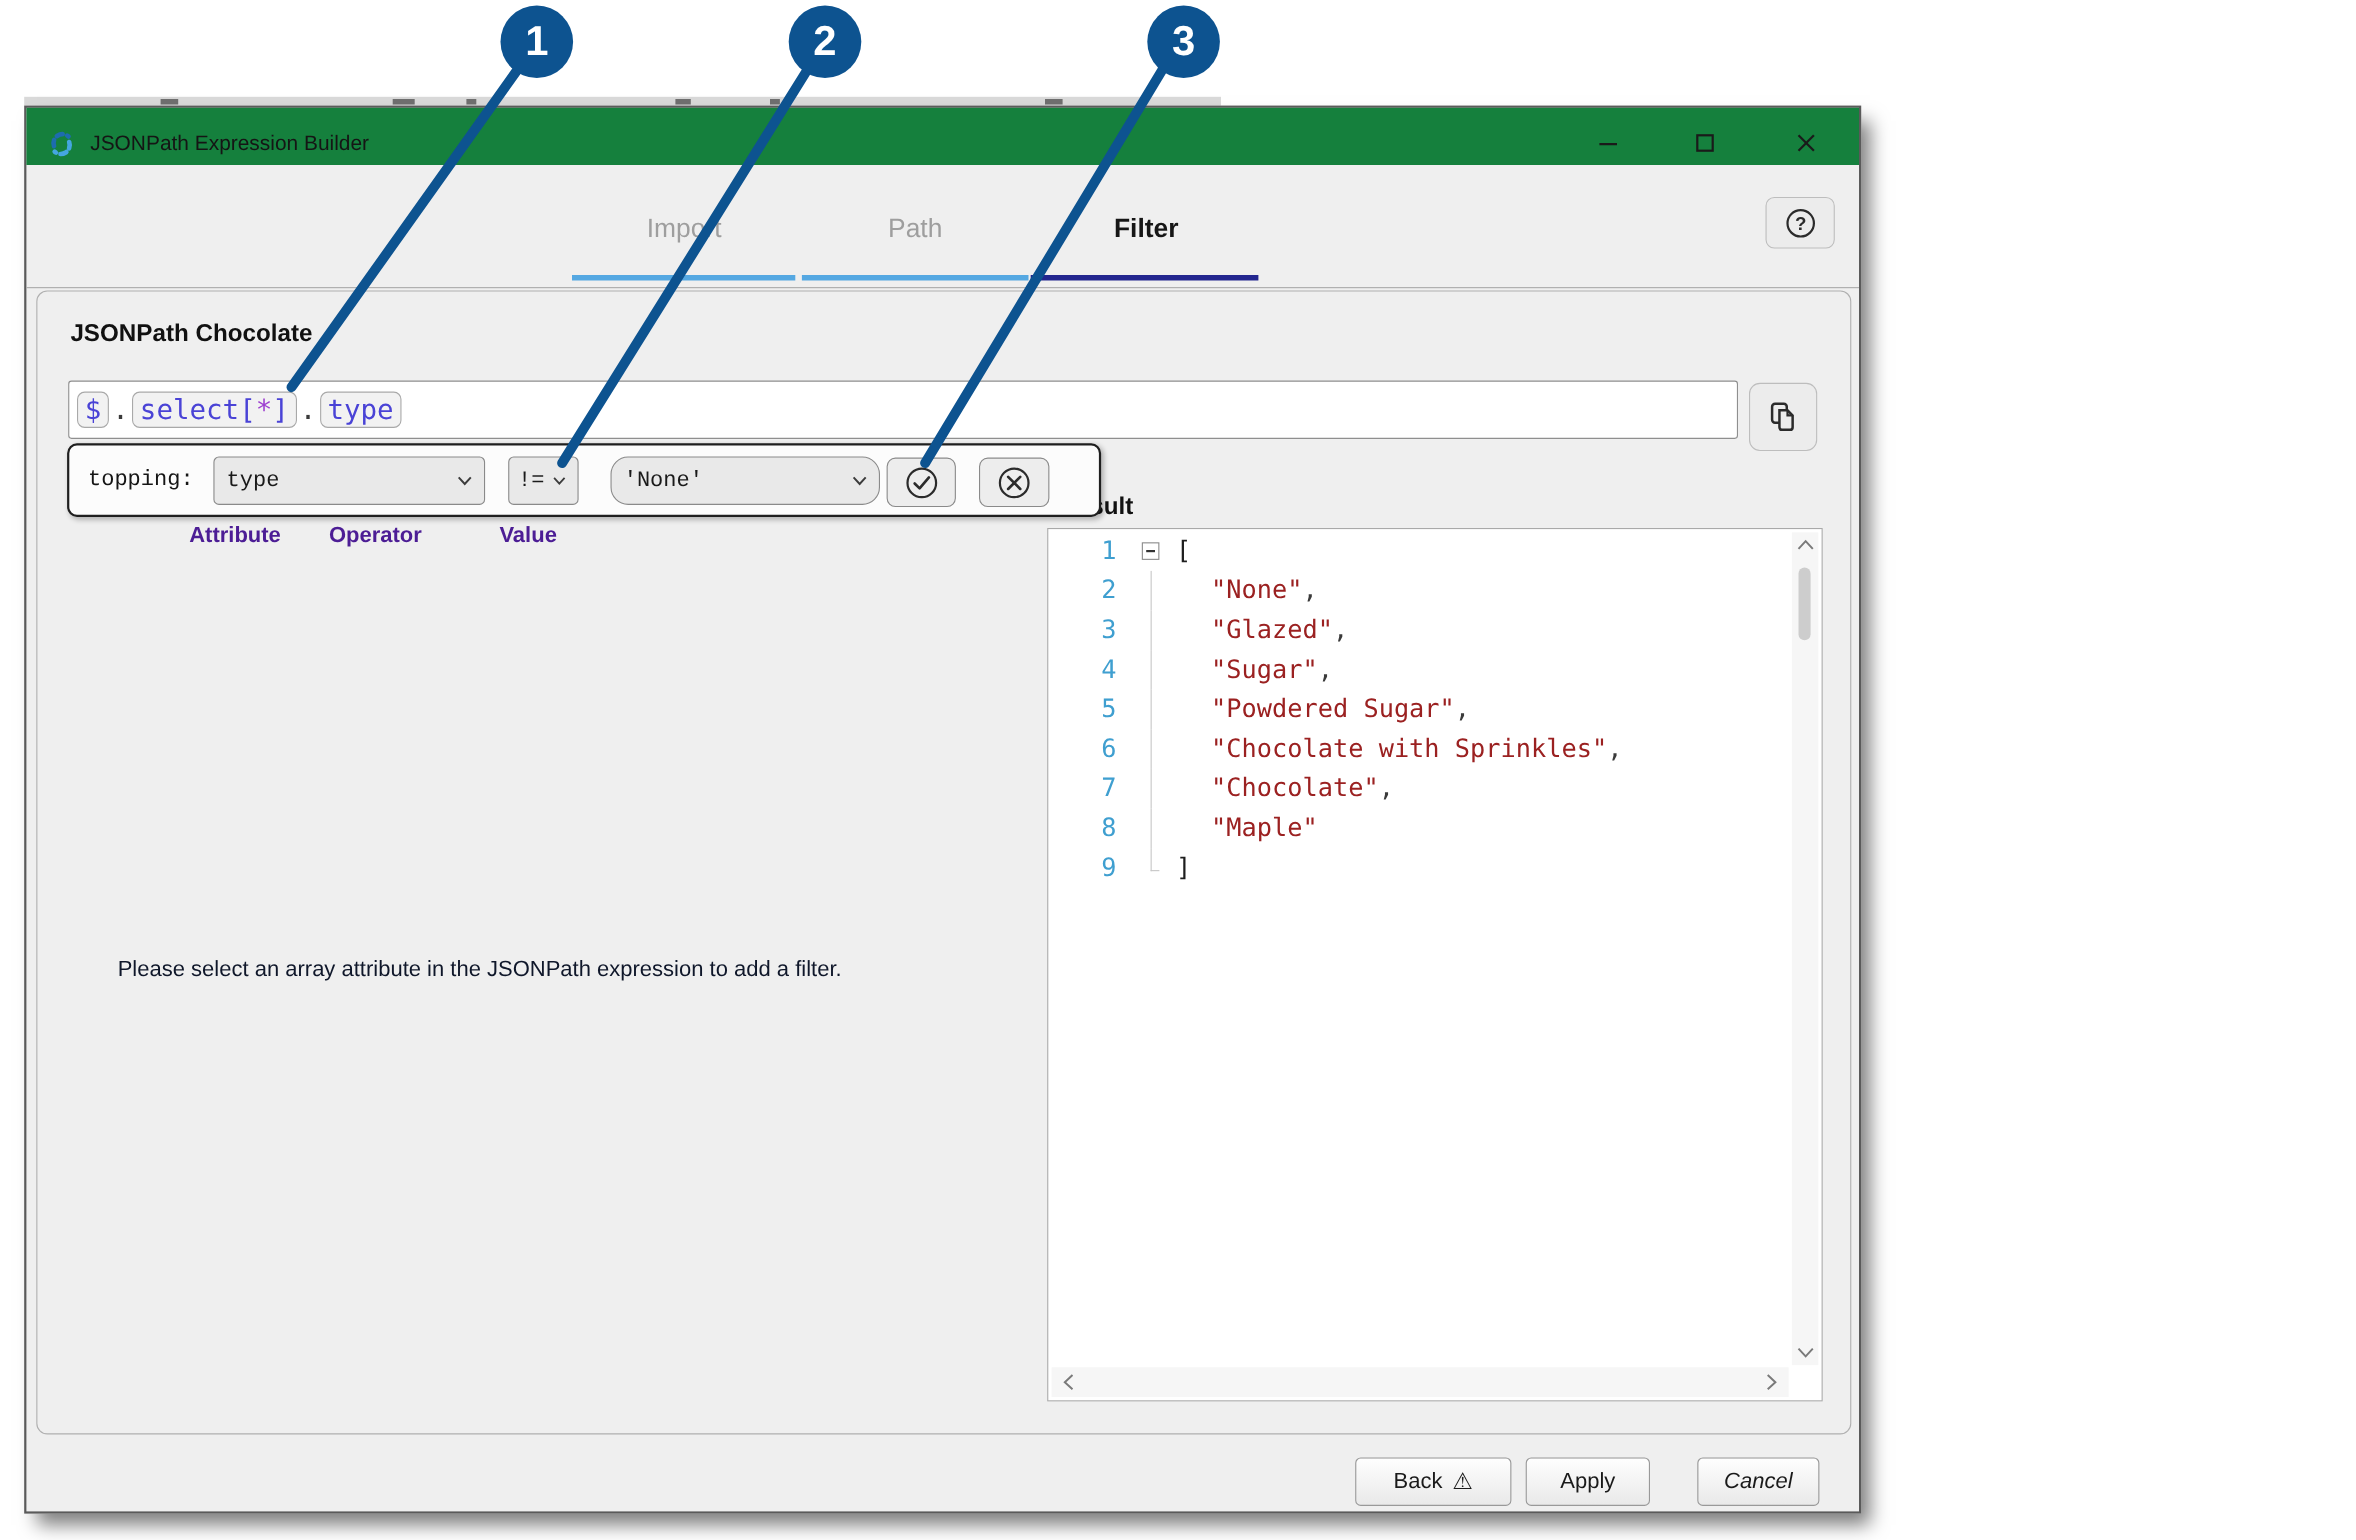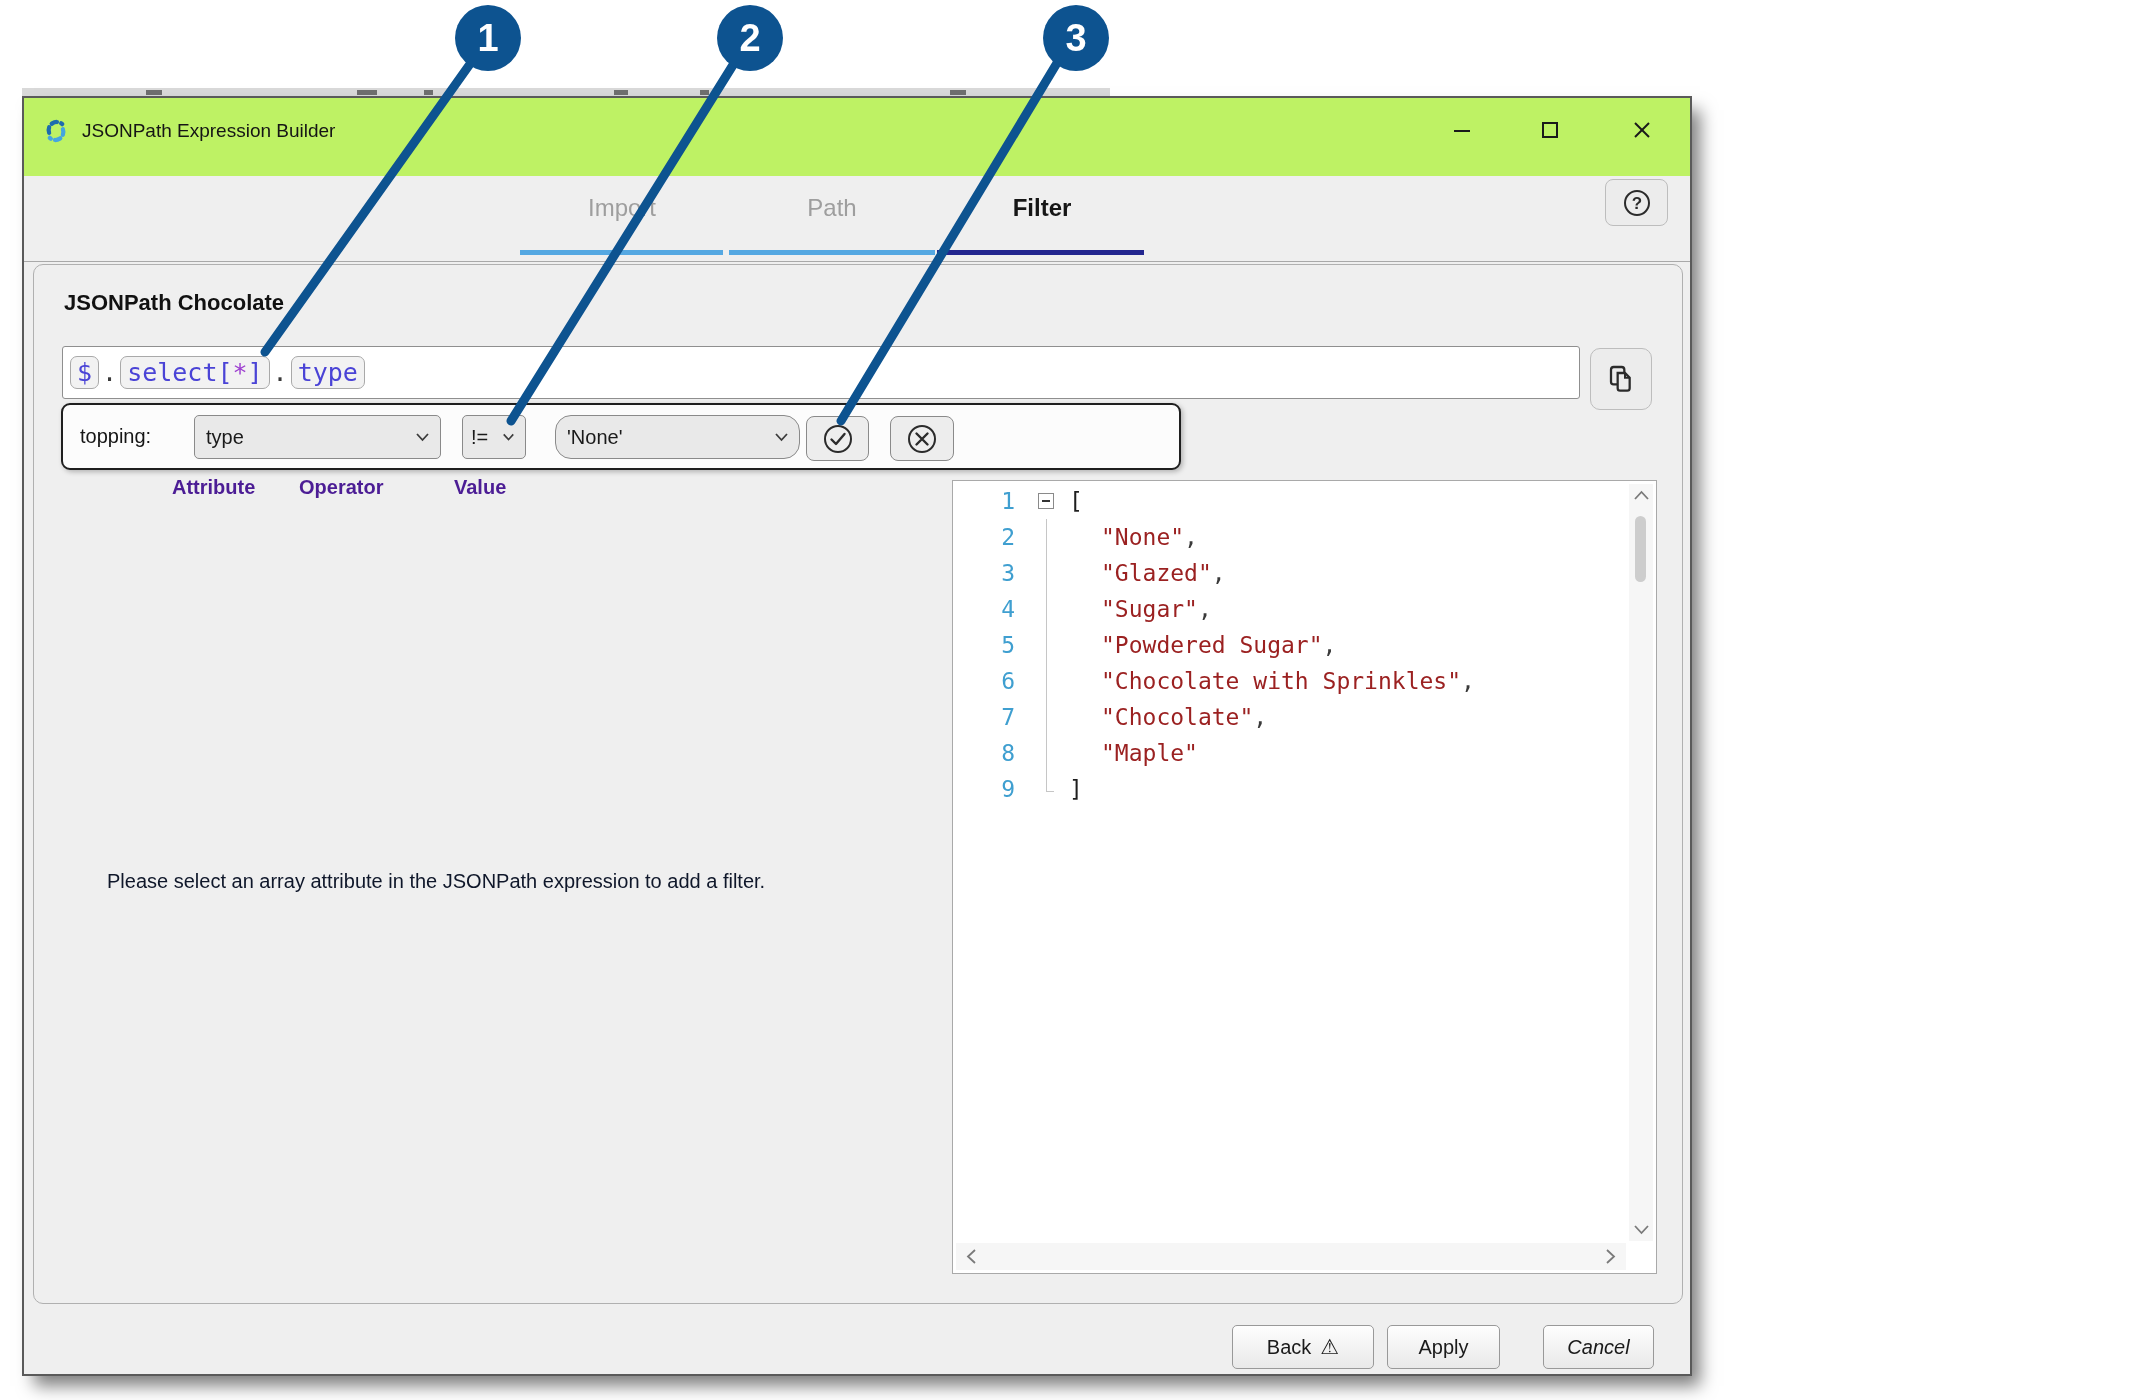--- a/index.html
+++ b/index.html
@@ -8,21 +8,21 @@
   .abs{position:absolute;}
 
   
   .bg-sliver{left:22px;top:88px;width:1088px;height:9px;background:#d9d9d9;}
   .bg-dash{position:absolute;top:2px;height:5px;background:#6f6f6f;}
 
   
   .window{left:22px;top:96px;width:1670px;height:1280px;background:#efefef;
           border:2px solid #5a5a5a;box-sizing:border-box;
           box-shadow:10px 12px 16px -2px rgba(0,0,0,0.5);}
-  .titlebar{position:absolute;left:0;top:0;width:100%;height:78px;background:#bef264;}
+  .titlebar{position:absolute;left:0;top:0;width:100%;height:52px;background:#15803d;}
   .title-text{position:absolute;left:58px;top:0;height:66px;display:flex;align-items:center;
               font-size:19px;color:#151515;}
   .app-icon{position:absolute;left:17px;top:18px;width:30px;height:30px;}
   .winbtn{position:absolute;top:10px;width:44px;height:44px;display:flex;align-items:center;justify-content:center;}
 
   
   .tab{position:absolute;top:92px;height:36px;display:flex;align-items:center;justify-content:center;
        font-size:24px;color:#9e9e9e;}
   .tab.active{color:#161616;font-weight:bold;}
   .tab-underline{position:absolute;top:152px;height:5px;}
@@ -48,23 +48,23 @@
   .token{background:#f2f2f2;border:1.5px solid #a9a9a9;border-radius:7px;padding:1px 6px;margin:0 1px;}
   .tok-blue{color:#4a43d6;}
   .tok-star{color:#9d3fd0;}
   .tok-dot{color:#3a3a3a;padding:0 2px;}
 
   .copy-btn{position:absolute;left:1566px;top:250px;width:62px;height:62px;background:#ececec;
             border:1.5px solid #bdbdbd;border-radius:10px;box-sizing:border-box;
             display:flex;align-items:center;justify-content:center;}
 
   
-  .filter-box{position:absolute;left:37px;top:305px;width:1120px;height:67px;background:#fcfcfc;
+  .filter-box{position:absolute;left:37px;top:305px;width:940px;height:67px;background:#fcfcfc;
               border:2.5px solid #1f1f1f;border-radius:9px;box-sizing:border-box;z-index:5;
-              box-shadow:2px 2px 5px rgba(0,0,0,0.25);display:flex;align-items:center;}
+              box-shadow:2px 2px 5px rgba(0,0,0,0.25);display:flex;align-items:center;font-family:Liberation Mono, monospace;}
   .filter-scope{position:absolute;left:17px;font-size:20px;color:#151515;}
   .combo{position:absolute;top:10px;height:44px;background:#e9e9e9;border:1.5px solid #8a8a8a;
          border-radius:5px;box-sizing:border-box;display:flex;align-items:center;
          font-size:20px;color:#1a1a1a;padding-left:11px;}
   .combo .chev{position:absolute;right:10px;top:50%;transform:translateY(-50%);}
   .cir-btn{position:absolute;top:11px;width:63px;height:45px;background:#ededed;border:1.5px solid #8a8a8a;
            border-radius:8px;box-sizing:border-box;display:flex;align-items:center;justify-content:center;}
 
   .col-headers span{position:absolute;top:378px;font-size:20px;font-weight:bold;color:#4c1d95;}
 

